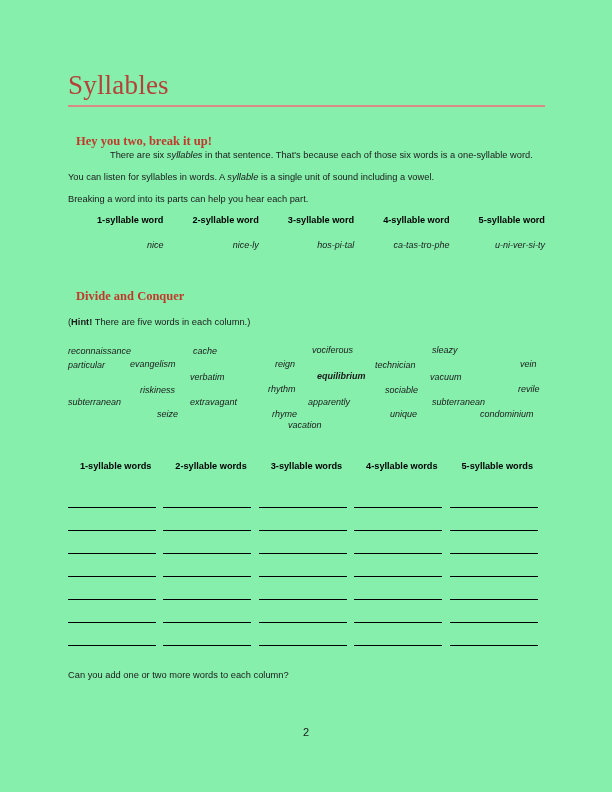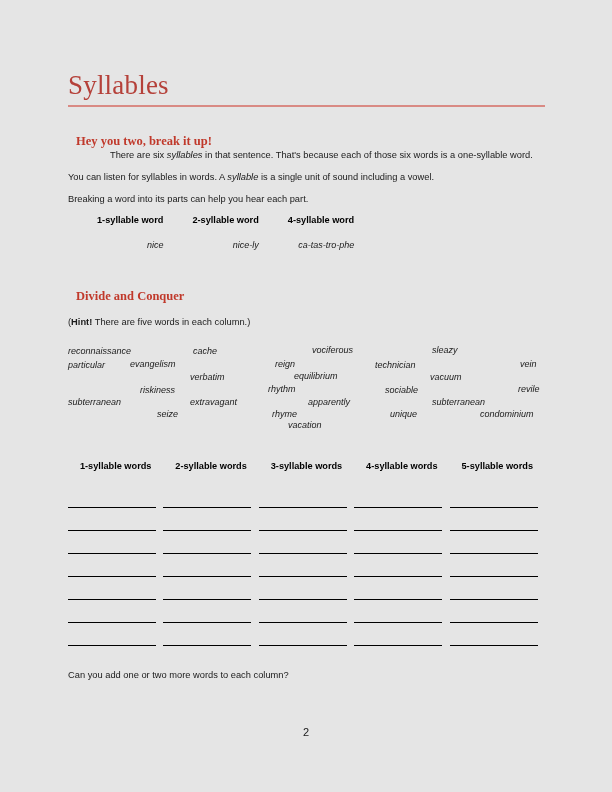--- a/index.html
+++ b/index.html
@@ -8,21 +8,21 @@
     background: #ffffff;
   }
   body {
     font-family: "Liberation Sans", sans-serif;
     color: #000000;
   }
   .page {
     position: relative;
     width: 612px;
     height: 792px;
-    background: #e5e5e5;
+    background: #86efac;
     overflow: hidden;
   }
 
   
   .doc-title {
     position: absolute;
     left: 68px;
     top: 72px;
     font-family: "Liberation Serif", serif;
     font-size: 27px;
@@ -183,41 +183,49 @@
   <div class="example-table" id="example-table">
       <div class="example-col">
         <div class="example-head">1-syllable word</div>
         <div class="example-word">nice</div>
       </div>
       <div class="example-col">
         <div class="example-head">2-syllable word</div>
         <div class="example-word">nice-ly</div>
       </div>
       <div class="example-col">
+        <div class="example-head">3-syllable word</div>
+        <div class="example-word">hos-pi-tal</div>
+      </div>
+      <div class="example-col">
         <div class="example-head">4-syllable word</div>
         <div class="example-word">ca-tas-tro-phe</div>
+      </div>
+      <div class="example-col">
+        <div class="example-head">5-syllable word</div>
+        <div class="example-word">u-ni-ver-si-ty</div>
       </div>
     </div>
 
   <h2 class="section-heading" id="heading-divide">Divide and Conquer</h2>
 
   <p class="para" id="para-sort-2"><span>(</span><b>Hint!</b><span> There are five words in each column.)</span></p>
 
   <div class="wordbank" id="wordbank">
       <span class="bank-word" style="left: 68px; top: 346px;">reconnaissance</span>
       <span class="bank-word" style="left: 193px; top: 346px;">cache</span>
       <span class="bank-word" style="left: 312px; top: 345px;">vociferous</span>
       <span class="bank-word" style="left: 432px; top: 345px;">sleazy</span>
       <span class="bank-word" style="left: 130px; top: 359px;">evangelism</span>
       <span class="bank-word" style="left: 275px; top: 359px;">reign</span>
       <span class="bank-word" style="left: 375px; top: 360px;">technician</span>
       <span class="bank-word" style="left: 520px; top: 359px;">vein</span>
       <span class="bank-word" style="left: 68px; top: 360px;">particular</span>
       <span class="bank-word" style="left: 190px; top: 372px;">verbatim</span>
-      <span class="bank-word" style="left: 294px; top: 371px;">equilibrium</span>
+      <span class="bank-word" style="left: 317px; top: 371px; font-weight: bold;">equilibrium</span>
       <span class="bank-word" style="left: 430px; top: 372px;">vacuum</span>
       <span class="bank-word" style="left: 140px; top: 385px;">riskiness</span>
       <span class="bank-word" style="left: 268px; top: 384px;">rhythm</span>
       <span class="bank-word" style="left: 385px; top: 385px;">sociable</span>
       <span class="bank-word" style="left: 518px; top: 384px;">revile</span>
       <span class="bank-word" style="left: 68px; top: 397px;">subterranean</span>
       <span class="bank-word" style="left: 190px; top: 397px;">extravagant</span>
       <span class="bank-word" style="left: 308px; top: 397px;">apparently</span>
       <span class="bank-word" style="left: 432px; top: 397px;">subterranean</span>
       <span class="bank-word" style="left: 157px; top: 409px;">seize</span>

